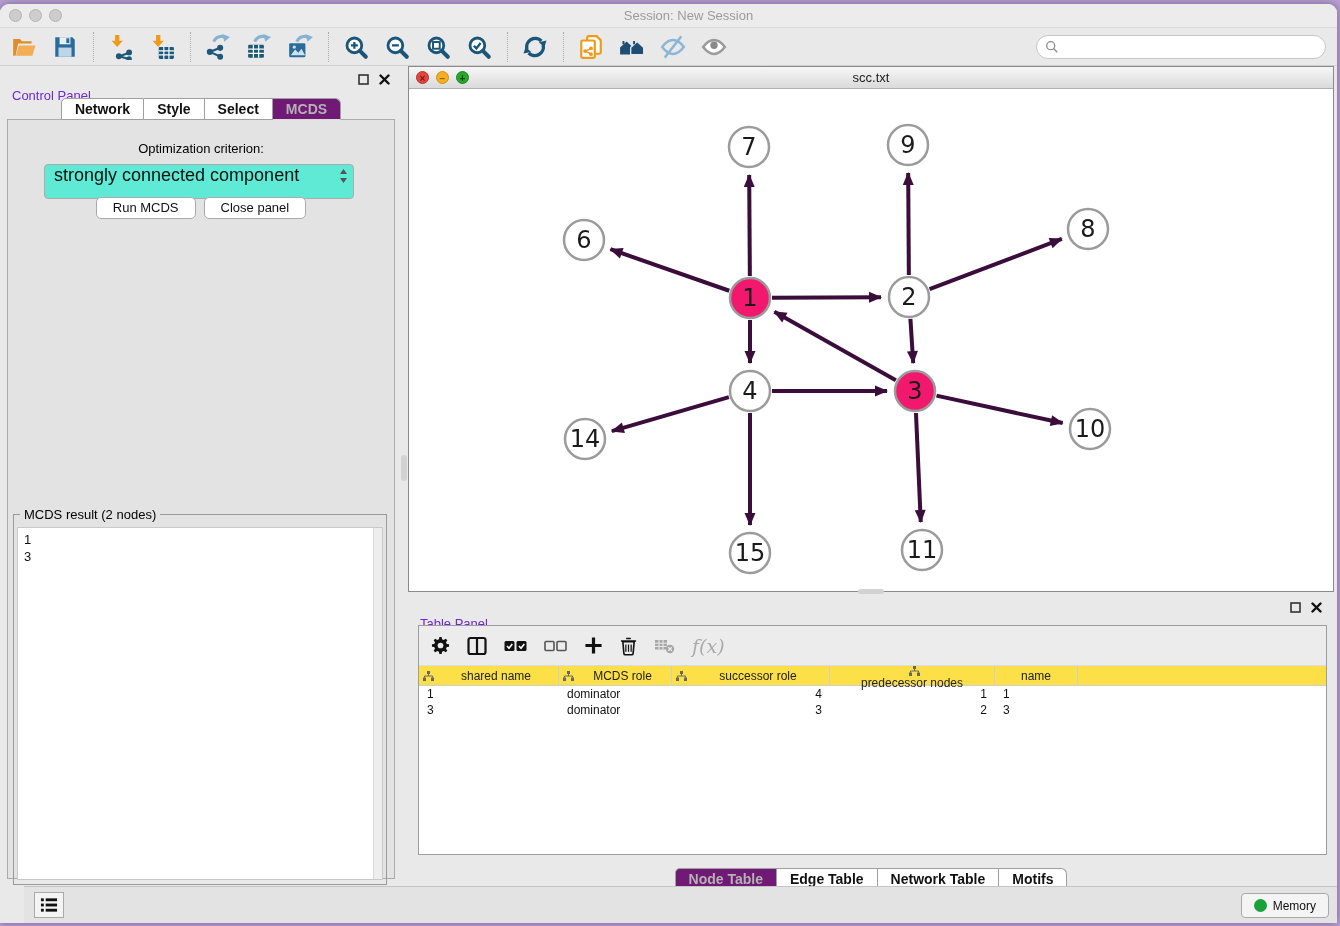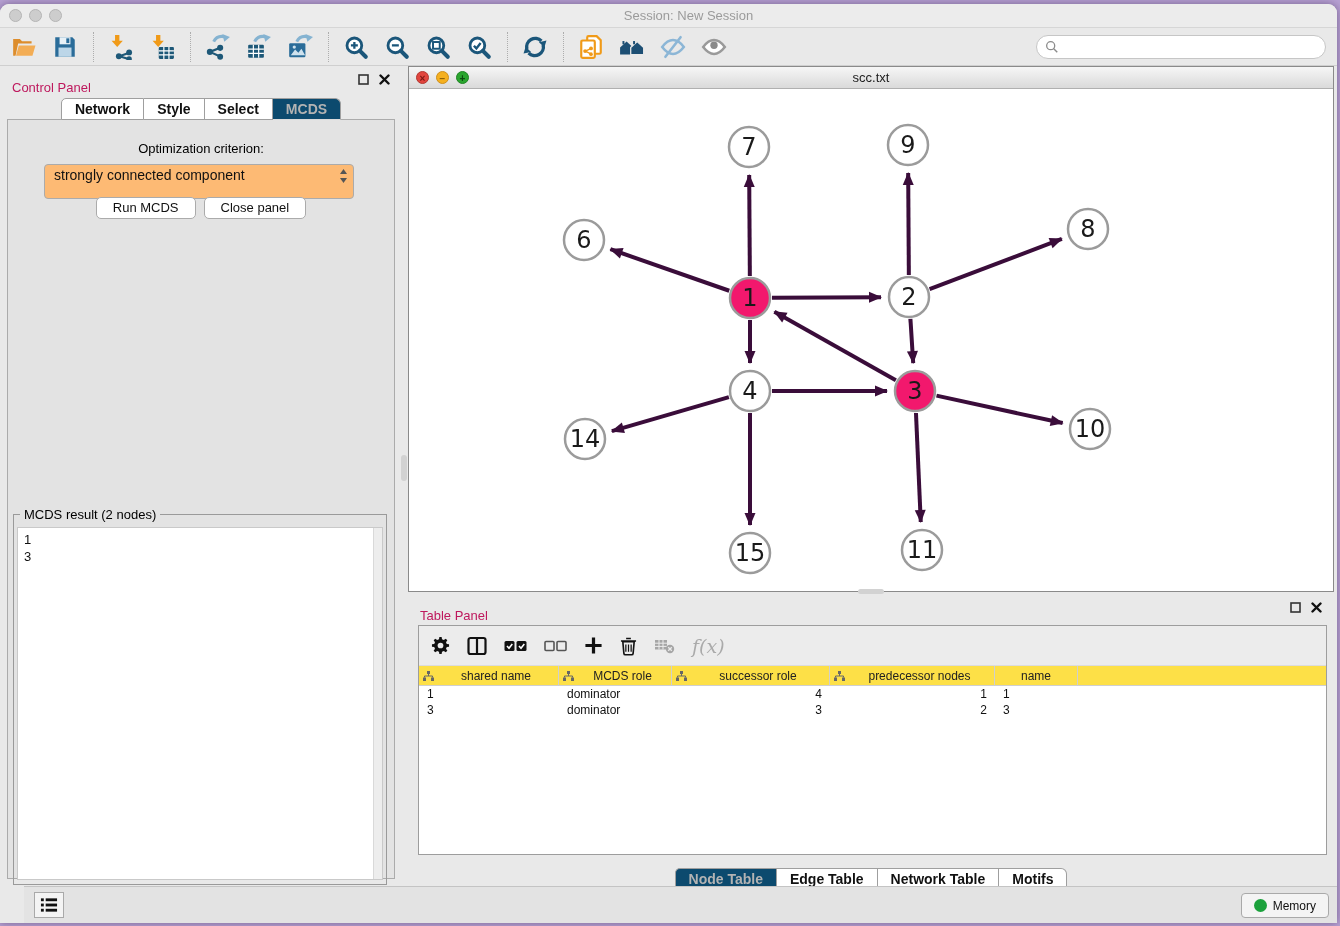--- a/index.html
+++ b/index.html
@@ -23,33 +23,33 @@
   .tbtn svg { width:26px; height:26px; }
   .tsep { width:1px; height:30px; border-left:1px dotted #adadad; margin:0 13px 0 1px; flex:none; }
   .search { margin-left:auto; margin-right:11px; width:290px; height:24px; border:1px solid #c6c6c6;
             border-radius:13px; background:#fff; display:flex; align-items:center; padding:0 8px; }
   .search svg { width:14px; height:14px; flex:none; }
   .search input { border:none; outline:none; background:transparent; flex:1; font-size:13px; margin-left:5px; }
 
   
   .control-panel { position:absolute; left:0; top:62px; width:402px; bottom:37px; background:#e9e9e9; }
   .panel-head { position:relative; height:28px; }
-  .panel-title { position:absolute; left:12px; top:14px; font-size:13px; color:#be185d; }
+  .panel-title { position:absolute; left:12px; top:22px; font-size:13px; color:#6d28d9; }
   .ph-icons { position:absolute; right:12px; top:8px; display:flex; gap:10px; align-items:center; }
   .cp-tabs { position:absolute; left:0; right:0; top:32px; height:22px; display:flex; justify-content:center; z-index:2; }
   .tab { height:22px; line-height:20px; padding:0 13px; background:#fff; border:1px solid #9f9f9f;
          font-size:14px; font-weight:600; color:#111; }
   .tab + .tab { border-left:none; }
   .tab:first-child { border-radius:5px 0 0 0; }
   .tab:last-child { border-radius:0 6px 0 0; }
-  .tab.selected { background:#0c4a6e; color:#b3b3b3; border-bottom-color:#dcdcdc; }
+  .tab.selected { background:#701a75; color:#b3b3b3; border-bottom-color:#dcdcdc; }
   .cp-body { position:absolute; left:7px; right:7px; top:53px; bottom:7px; border:1px solid #ababab; background:#e3e3e3; }
   .opt-label { position:absolute; top:21px; left:0; right:0; text-align:center; font-size:13px; color:#000; }
-  .cp-select { position:absolute; left:36px; top:44px; width:310px; height:35px; background:#fdba74;
-               border:1px solid #ababab; border-radius:4px; font-size:14px; line-height:20px; padding-left:9px; color:#111; }
+  .cp-select { position:absolute; left:36px; top:44px; width:310px; height:35px; background:#5eead4;
+               border:1px solid #ababab; border-radius:4px; font-size:18px; line-height:20px; padding-left:9px; color:#111; }
   .cp-select .stepper { position:absolute; right:5px; top:3px; }
   .btn-row { position:absolute; top:77px; left:0; right:0; display:flex; justify-content:center; gap:8px; }
   .pbtn { height:22px; padding:0 16px; background:#fff; border:1px solid #ababab; border-radius:5px;
           font-size:13px; color:#111; line-height:20px; }
   .groupbox { position:absolute; left:5px; top:394px; width:374px; height:371px; border:1px solid #9a9a9a; }
   .groupbox-label { position:absolute; top:-8px; left:6px; background:#e3e3e3; padding:0 4px; font-size:13px; color:#000; }
   .groupbox-inner { position:absolute; left:3px; right:3px; top:12px; bottom:4px; background:#fff;
                     border:1px solid #c9c9c9; display:flex; }
   .result-text { flex:1; font-size:13px; line-height:17px; padding:3px 6px; white-space:pre; color:#111; }
   .result-scroll { width:9px; background:#ededed; border-left:1px solid #d9d9d9; }
@@ -470,21 +470,21 @@
             <svg width="11" height="10" viewBox="0 0 11 10">
               <g fill="#666">
                 <rect x="4" y="0" width="3" height="3"></rect>
                 <rect x="0" y="6.5" width="3" height="3.5"></rect>
                 <rect x="8" y="6.5" width="3" height="3.5"></rect>
               </g>
               <path d="M5.5 3v2M1.5 6.5V5h8v1.5" stroke="#666" fill="none" stroke-width="1"></path>
             </svg>
             <span class="th-label">successor role</span>
           </div>
-          <div class="th" style="width: 165px;">
+          <div class="th" style="width: 165px; flex-direction: column;">
             <svg width="11" height="10" viewBox="0 0 11 10">
               <g fill="#666">
                 <rect x="4" y="0" width="3" height="3"></rect>
                 <rect x="0" y="6.5" width="3" height="3.5"></rect>
                 <rect x="8" y="6.5" width="3" height="3.5"></rect>
               </g>
               <path d="M5.5 3v2M1.5 6.5V5h8v1.5" stroke="#666" fill="none" stroke-width="1"></path>
             </svg>
             <span class="th-label">predecessor nodes</span>
           </div>

